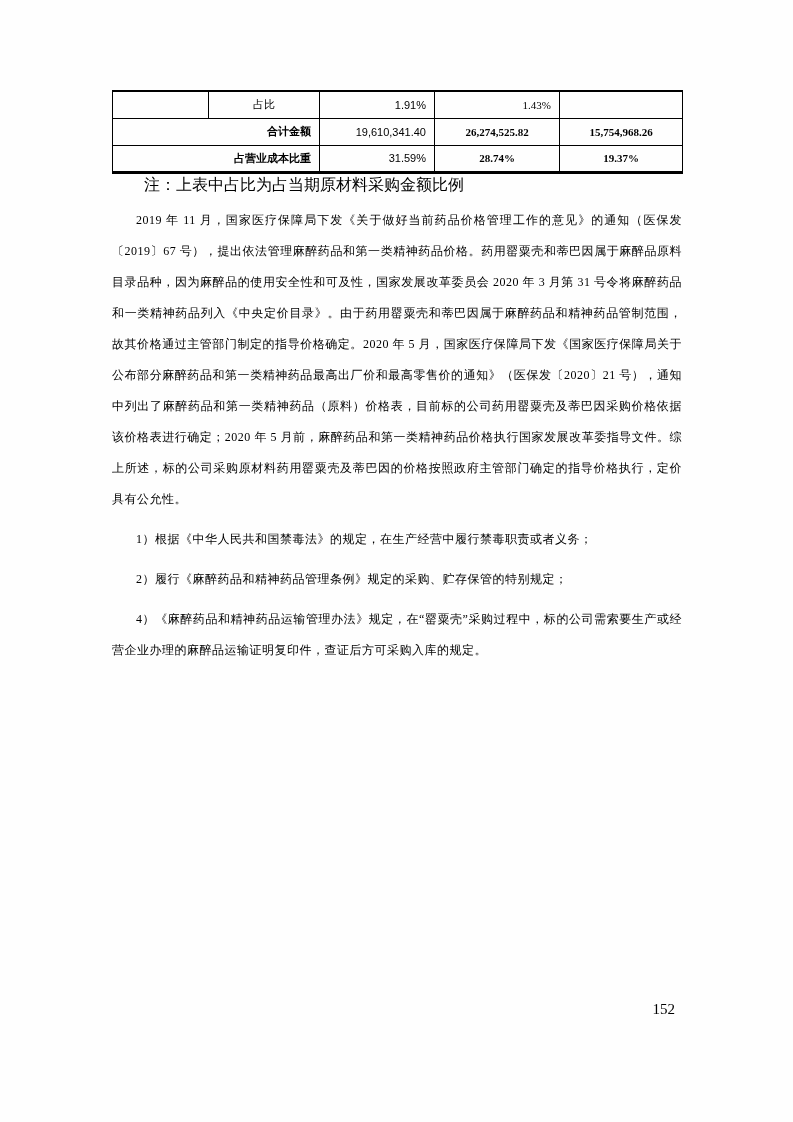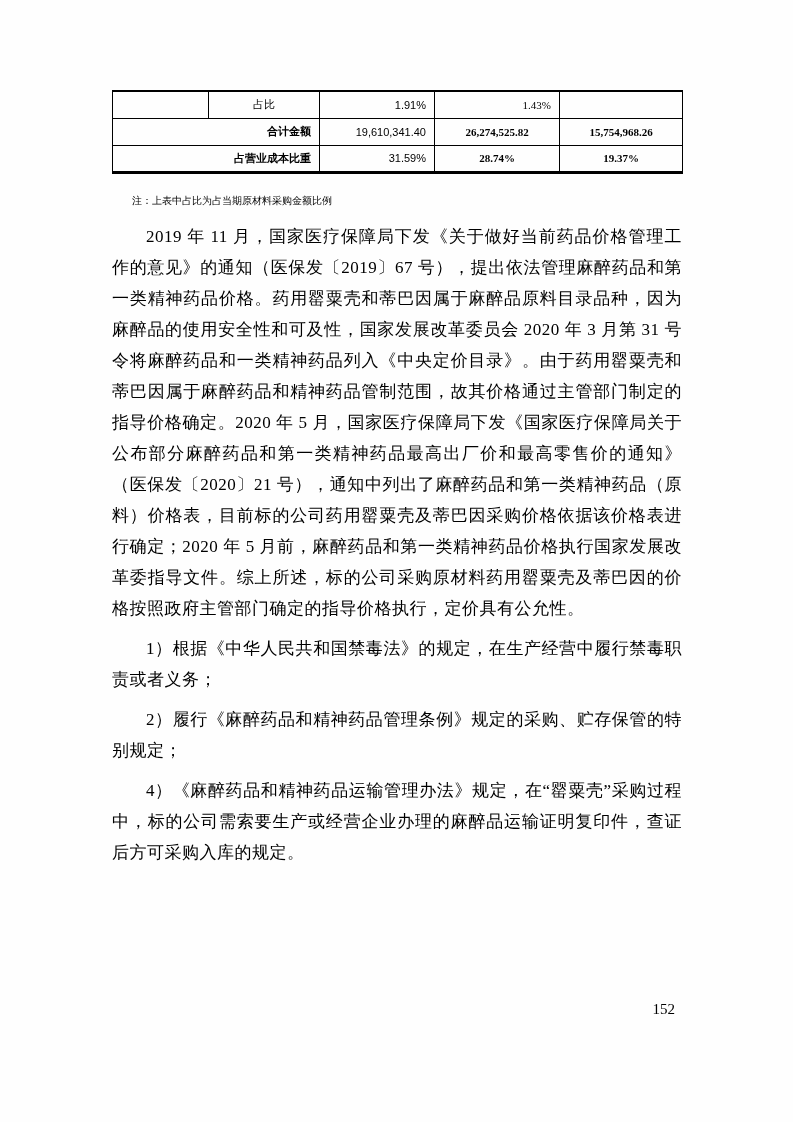--- a/index.html
+++ b/index.html
@@ -41,27 +41,26 @@
   .c-label-b { text-align: right; font-family: "Liberation Serif", serif; font-weight: bold; }
   .c-num-sans {
     text-align: right;
     font-family: "Liberation Sans", sans-serif;
     font-weight: normal;
   }
   .c-num-serif   { text-align: right; font-family: "Liberation Serif", serif; }
   .c-num-serif-b { text-align: center; font-family: "Liberation Serif", serif; font-weight: bold; }
   
   .note {
-    margin-top: 16px;
-    font-size: 10px;
+    font-size: 16px;
     line-height: 22px;
     text-indent: 2em;
   }
   .para {
-    font-size: 17px;
+    font-size: 12px;
     line-height: 31px;
     text-align: justify;
     text-indent: 2em;
     margin: 9px 0 0 0;
     letter-spacing: 0.5px;
   }
   .para:first-of-type { margin-top: 7px; }
   
   .page-num {
     position: absolute;

